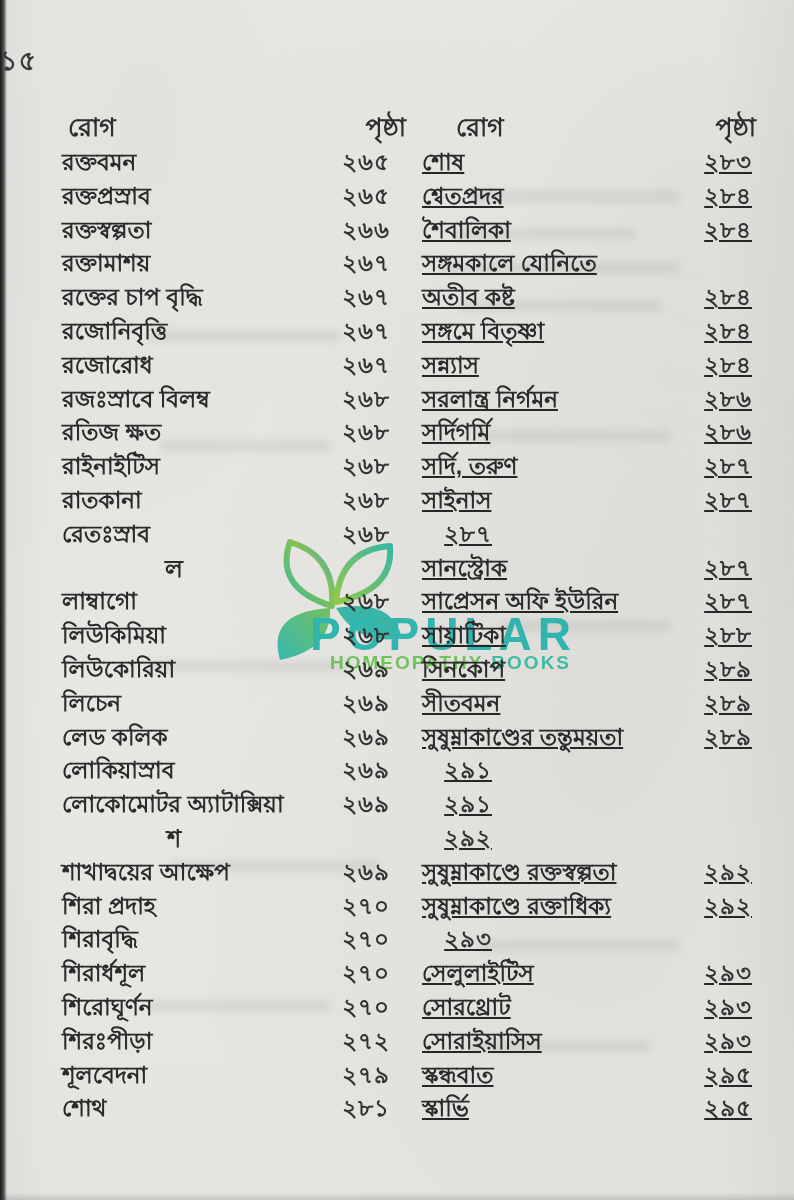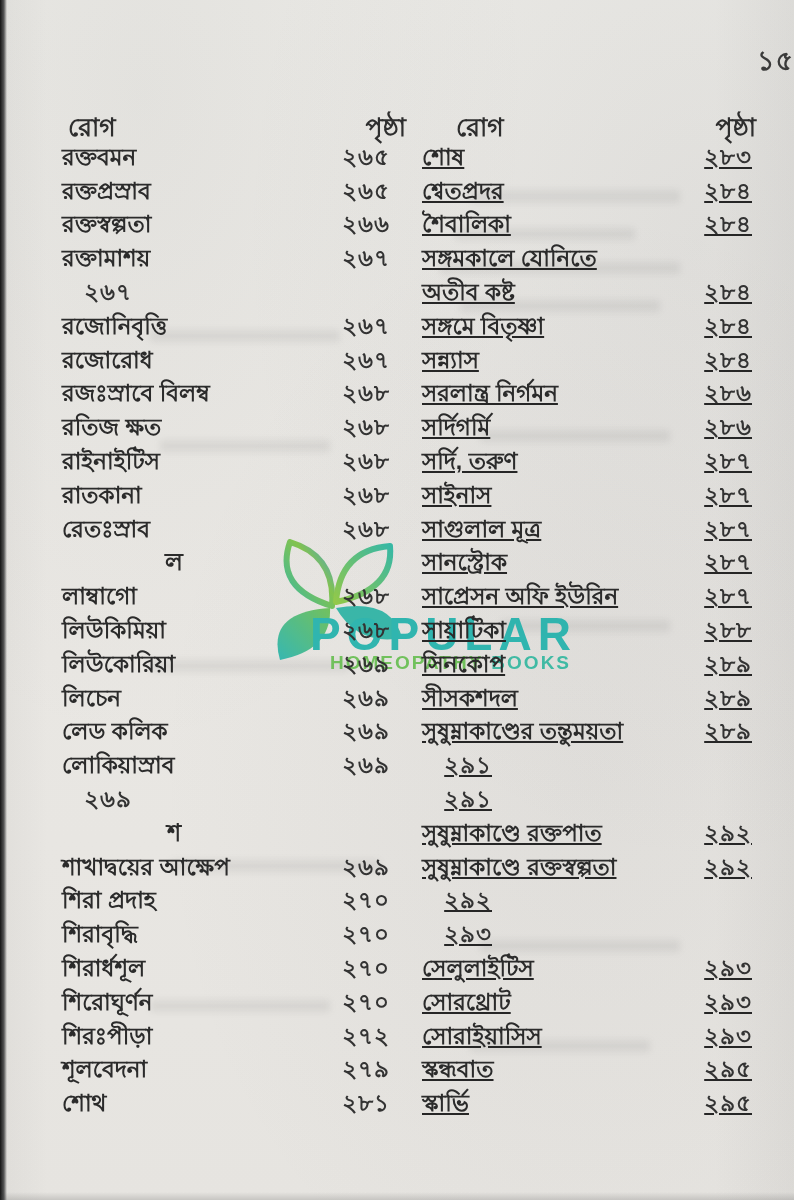--- a/index.html
+++ b/index.html
@@ -17,35 +17,35 @@
       linear-gradient(90deg, rgba(80,80,80,.05), transparent 6%, transparent 90%, rgba(90,90,90,.07)),
       linear-gradient(#ecebe7,#e9e7e3 55%,#e6e4e0);
     color:#262626;
   }
   .edge-left{position:absolute;left:0;top:0;width:7px;height:100%;
     background:linear-gradient(90deg,#141414,#555 55%,transparent);}
   .edge-bottom{position:absolute;left:0;bottom:0;width:100%;height:8px;
     background:linear-gradient(transparent,rgba(60,60,60,.18));}
 
   .page-number{
-    position:absolute;top:40px;left:0;width:100%;text-align:right;
+    position:absolute;top:40px;left:0;width:100%;text-align:left;
     font-size:27px;font-weight:bold;color:#3a3a3a;letter-spacing:1px;
   }
 
   .headers{position:absolute;top:108px;left:6px;width:100%;height:36px;
     font-size:25px;font-weight:bold;color:#2e2e2e;}
   .h-left-disease{position:absolute;left:62px;}
   .h-left-page{position:absolute;left:300px;width:100px;text-align:right;}
   .h-right-disease{position:absolute;left:450px;}
   .h-right-page{position:absolute;left:650px;width:100px;text-align:right;}
 
   .col{position:absolute;top:144px;display:flex;flex-direction:column;}
   .col-left{left:62px;width:334px;}
   .col-right{left:422px;width:330px;text-decoration:underline;}
-  .row{height:33.8px;display:flex;align-items:flex-end;justify-content:space-between;
+  .row{height:33.8px;display:flex;align-items:flex-start;justify-content:space-between;
     font-size:23px;font-weight:bold;color:#2b2b2b;white-space:nowrap;}
   .row .disease{overflow:visible;}
   .row .pageno{text-align:right;min-width:70px;letter-spacing:1px;color:#333;}
   .col-left .pageno{padding-right:6px;}
   .row.section{justify-content:center;}
   .row.section span{font-size:24px;}
   .col-left .row.section{padding-right:110px;}
 
   
   .watermark{position:absolute;left:240px;top:528px;width:340px;height:150px;
@@ -124,20 +124,21 @@
         </div>
         <div class="row">
           <span class="disease">রক্তস্বল্পতা</span>
           <span class="pageno">২৬৬</span>
         </div>
         <div class="row">
           <span class="disease">রক্তামাশয়</span>
           <span class="pageno">২৬৭</span>
         </div>
         <div class="row">
+          <span class="disease">রক্তের চাপ বৃদ্ধি</span>
           <span class="pageno">২৬৭</span>
         </div>
         <div class="row">
           <span class="disease">রজোনিবৃত্তি</span>
           <span class="pageno">২৬৭</span>
         </div>
         <div class="row">
           <span class="disease">রজোরোধ</span>
           <span class="pageno">২৬৭</span>
         </div>
@@ -182,20 +183,21 @@
         </div>
         <div class="row">
           <span class="disease">লেড কলিক</span>
           <span class="pageno">২৬৯</span>
         </div>
         <div class="row">
           <span class="disease">লোকিয়াস্রাব</span>
           <span class="pageno">২৬৯</span>
         </div>
         <div class="row">
+          <span class="disease">লোকোমোটর অ্যাটাক্সিয়া</span>
           <span class="pageno">২৬৯</span>
         </div>
         <div class="row section">
           <span>শ</span>
         </div>
         <div class="row">
           <span class="disease">শাখাদ্বয়ের আক্ষেপ</span>
           <span class="pageno">২৬৯</span>
         </div>
         <div class="row">
@@ -266,62 +268,61 @@
         </div>
         <div class="row">
           <span class="disease">সর্দি, তরুণ</span>
           <span class="pageno">২৮৭</span>
         </div>
         <div class="row">
           <span class="disease">সাইনাস</span>
           <span class="pageno">২৮৭</span>
         </div>
         <div class="row">
-          <span class="disease">সাগুলাল মূত্র</span>
           <span class="pageno">২৮৭</span>
         </div>
         <div class="row">
           <span class="disease">সানস্ট্রোক</span>
           <span class="pageno">২৮৭</span>
         </div>
         <div class="row">
           <span class="disease">সাপ্রেসন অফি ইউরিন</span>
           <span class="pageno">২৮৭</span>
         </div>
         <div class="row">
           <span class="disease">সায়াটিকা</span>
           <span class="pageno">২৮৮</span>
         </div>
         <div class="row">
           <span class="disease">সিনকোপ</span>
           <span class="pageno">২৮৯</span>
         </div>
         <div class="row">
-          <span class="disease">সীসকশদল</span>
+          <span class="disease">সীতবমন</span>
           <span class="pageno">২৮৯</span>
         </div>
         <div class="row">
           <span class="disease">সুষুম্নাকাণ্ডের তন্তুময়তা</span>
           <span class="pageno">২৮৯</span>
         </div>
         <div class="row">
           <span class="pageno">২৯১</span>
         </div>
         <div class="row">
           <span class="pageno">২৯১</span>
         </div>
         <div class="row">
-          <span class="disease">সুষুম্নাকাণ্ডে রক্তপাত</span>
           <span class="pageno">২৯২</span>
         </div>
         <div class="row">
           <span class="disease">সুষুম্নাকাণ্ডে রক্তস্বল্পতা</span>
           <span class="pageno">২৯২</span>
         </div>
         <div class="row">
+          <span class="disease">সুষুম্নাকাণ্ডে রক্তাধিক্য</span>
           <span class="pageno">২৯২</span>
         </div>
         <div class="row">
           <span class="pageno">২৯৩</span>
         </div>
         <div class="row">
           <span class="disease">সেলুলাইটিস</span>
           <span class="pageno">২৯৩</span>
         </div>
         <div class="row">

